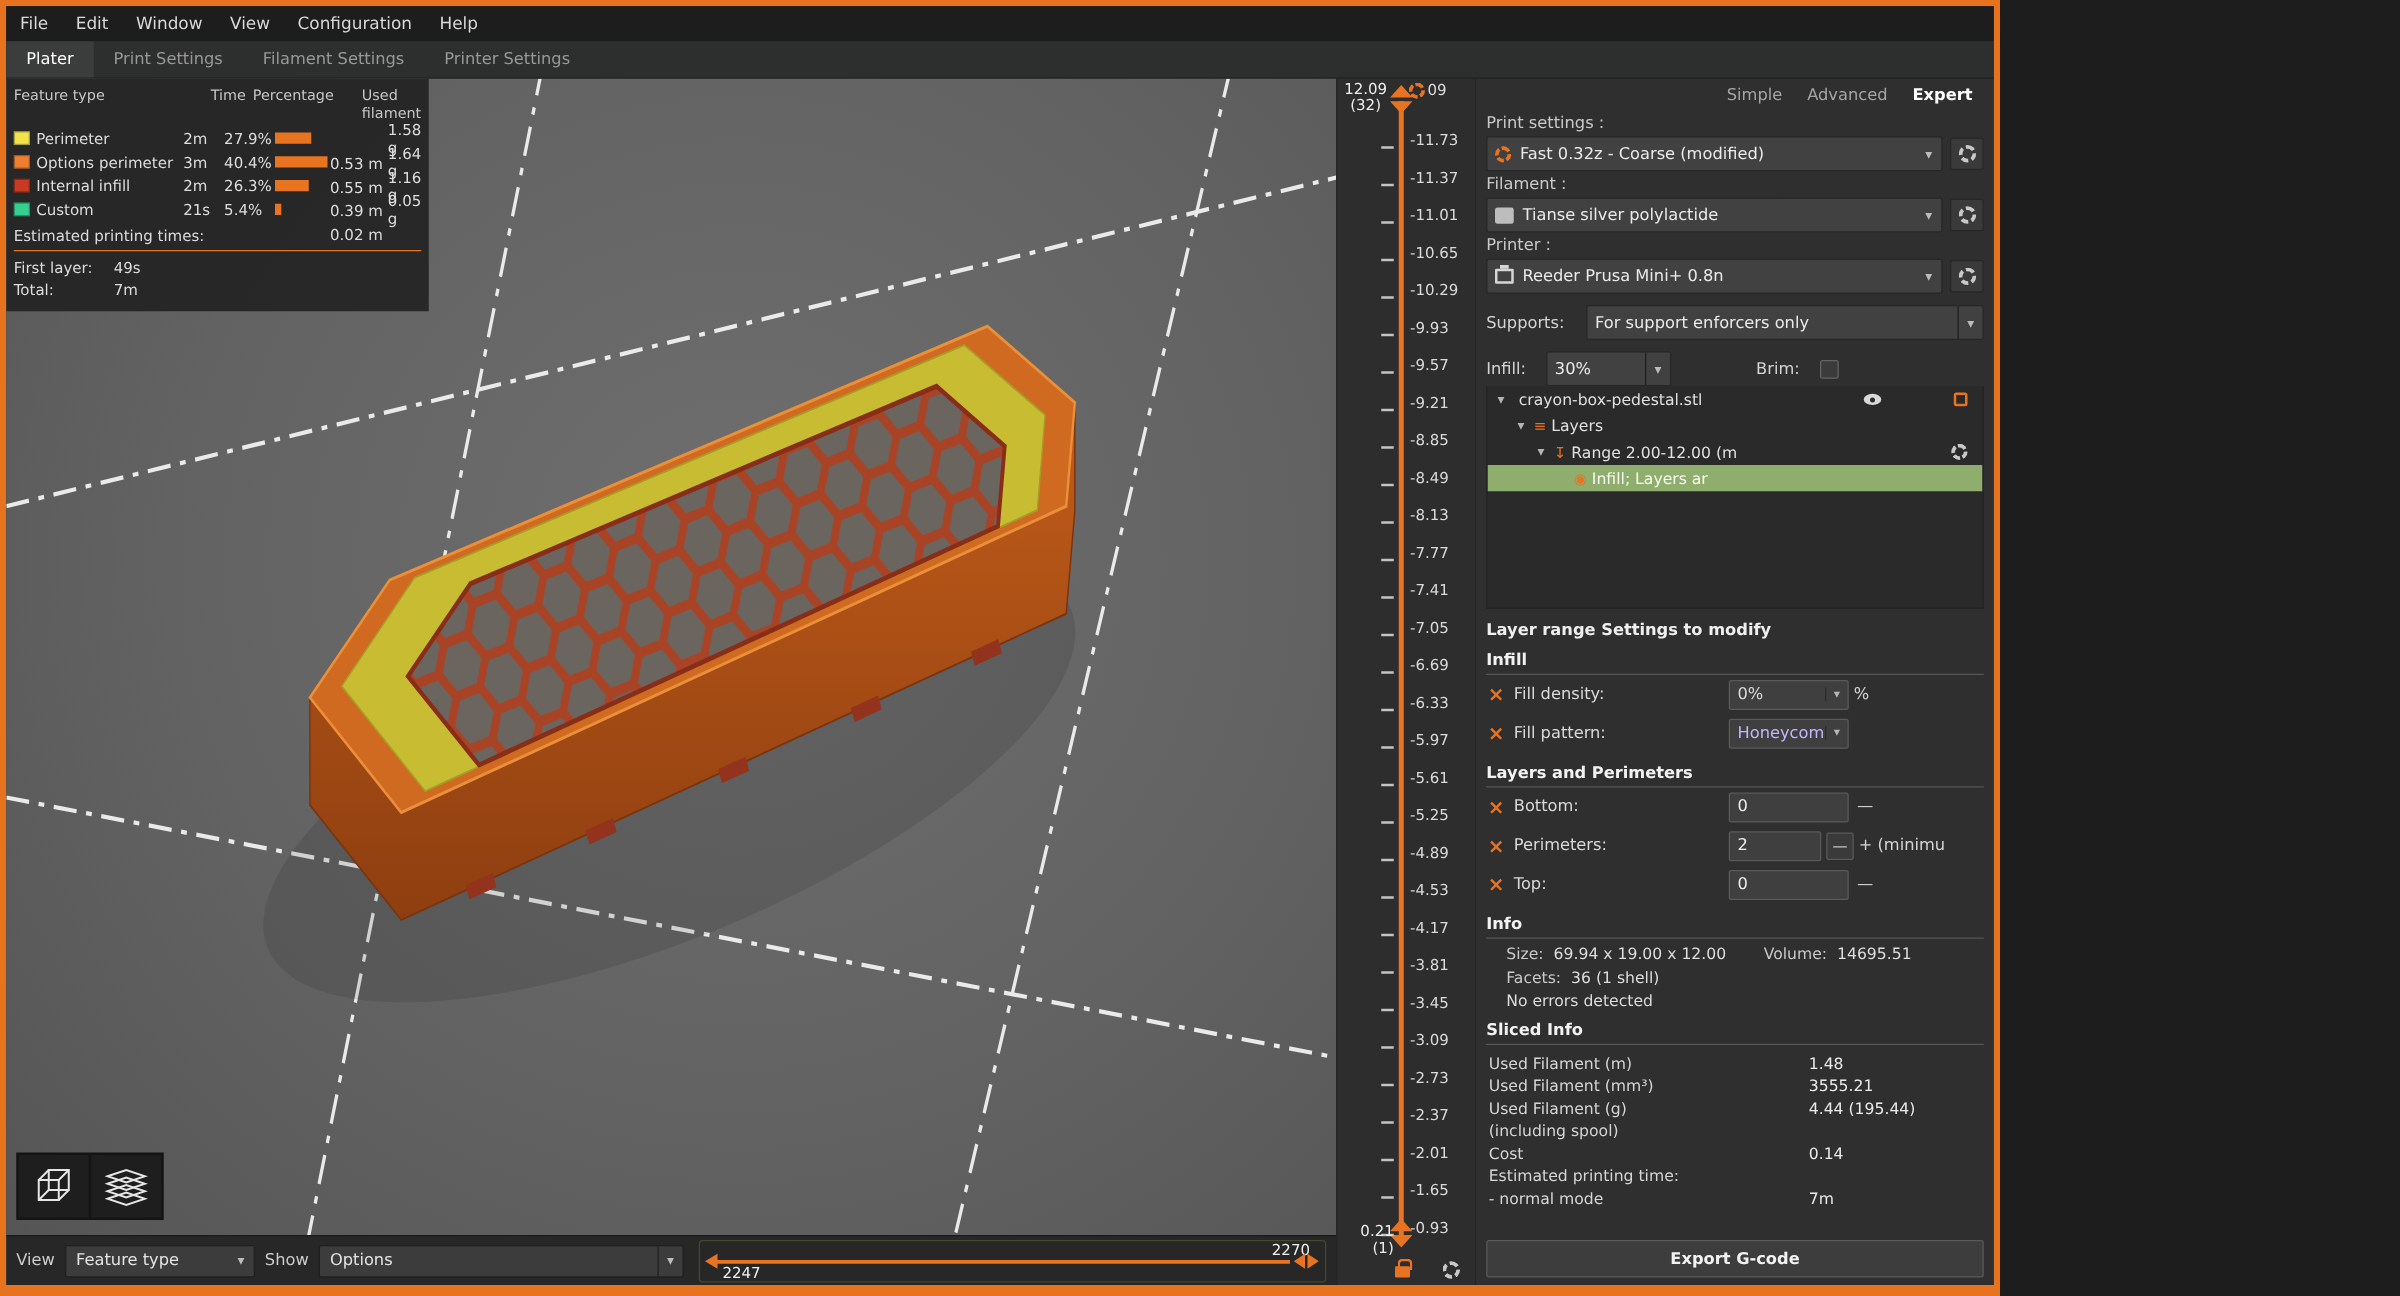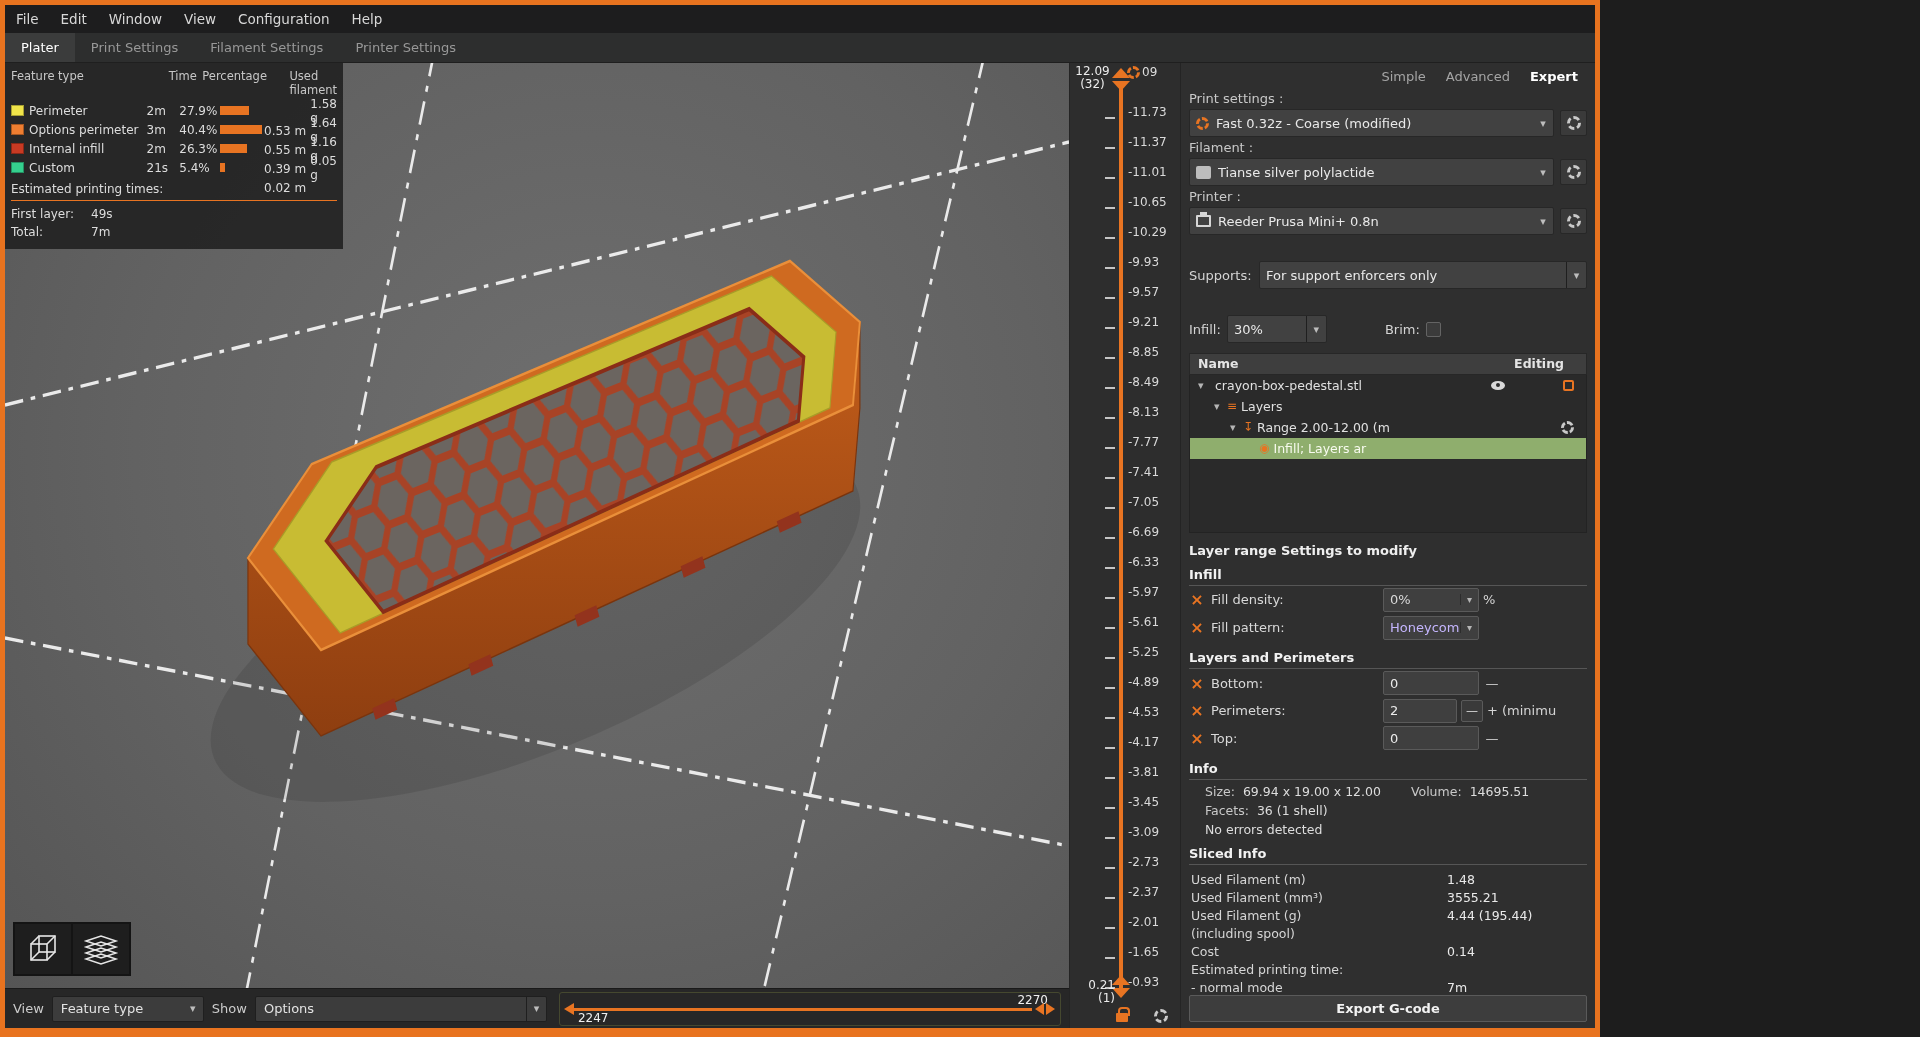--- a/index.html
+++ b/index.html
@@ -99,21 +99,21 @@
   .combo-row { display:flex; gap:6px; align-items:center; }
   .combo { flex:1; height:28px; background:#414141; border:1px solid #272727; border-radius:2px;
     display:flex; align-items:center; padding:0 0 0 6px; gap:7px; min-width:0; }
   .combo-value { flex:1; white-space:nowrap; overflow:hidden; color:#e9e9e9; }
   .gear-btn { width:27px; height:26px; background:#3a3a3a; border:1px solid #272727; display:flex;
     align-items:center; justify-content:center; border-radius:2px; }
   .filament-swatch { width:15px; height:13px; background:#bdbdbd; border-radius:2px; flex:0 0 15px; }
   .printer-glyph { width:15px; height:12px; border:2px solid #d6d6d6; border-radius:1px; position:relative; flex:0 0 15px; }
   .printer-glyph::before { content:""; position:absolute; left:2px; top:-5px; width:7px; height:3px; background:#d6d6d6; }
 
-  .inline-row { display:flex; align-items:center; margin-top:26px; gap:6px; }
+  .inline-row { display:flex; align-items:center; margin-top:9px; gap:16px; }
   .inline-label { color:#d4d4d4; }
   .supports-row .inline-label { width:64px; }
   .combo.small { flex:0 0 100px; }
   .inline-label.brim { margin-left:52px; }
   .checkbox { width:15px; height:15px; background:#3b3b3b; border:1px solid #646464; border-radius:2px; }
 
   .tree-header { margin-top:10px; display:flex; background:#3e3e3e; border:1px solid #272727; height:24px;
     align-items:center; padding:0 8px; color:#e4e4e4; font-weight:bold; font-size:12.5px; }
   .th-edit { margin-left:auto; padding-right:14px; }
   .tree { height:178px; background:#2a2a2a; border:1px solid #232323; border-top:none; overflow:hidden; }
@@ -579,24 +579,20 @@
       <div class="inline-row infill-row">
         <span class="inline-label">Infill:</span>
         <div class="combo small">
           <span class="combo-value">30%</span>
           <span class="dd-arrow dd-arrow-boxed">▾</span>
         </div>
         <span class="inline-label brim">Brim:</span>
         <div class="checkbox"></div>
       </div>
 
-      <div class="tree-header">
-        <span>Name</span>
-        <span class="th-edit">Editing</span>
-      </div>
       <div class="tree">
 
           <div class="tree-row">
             <span class="tr-pad" style="width: 4px;"></span>
             <span class="tr-caret">▾</span>
             <span class="tr-icon"></span>
             <span class="tr-label">crayon-box-pedestal.stl</span>
             <span class="tr-eye eye">
               <span class="eye-shape"></span>
             </span>

